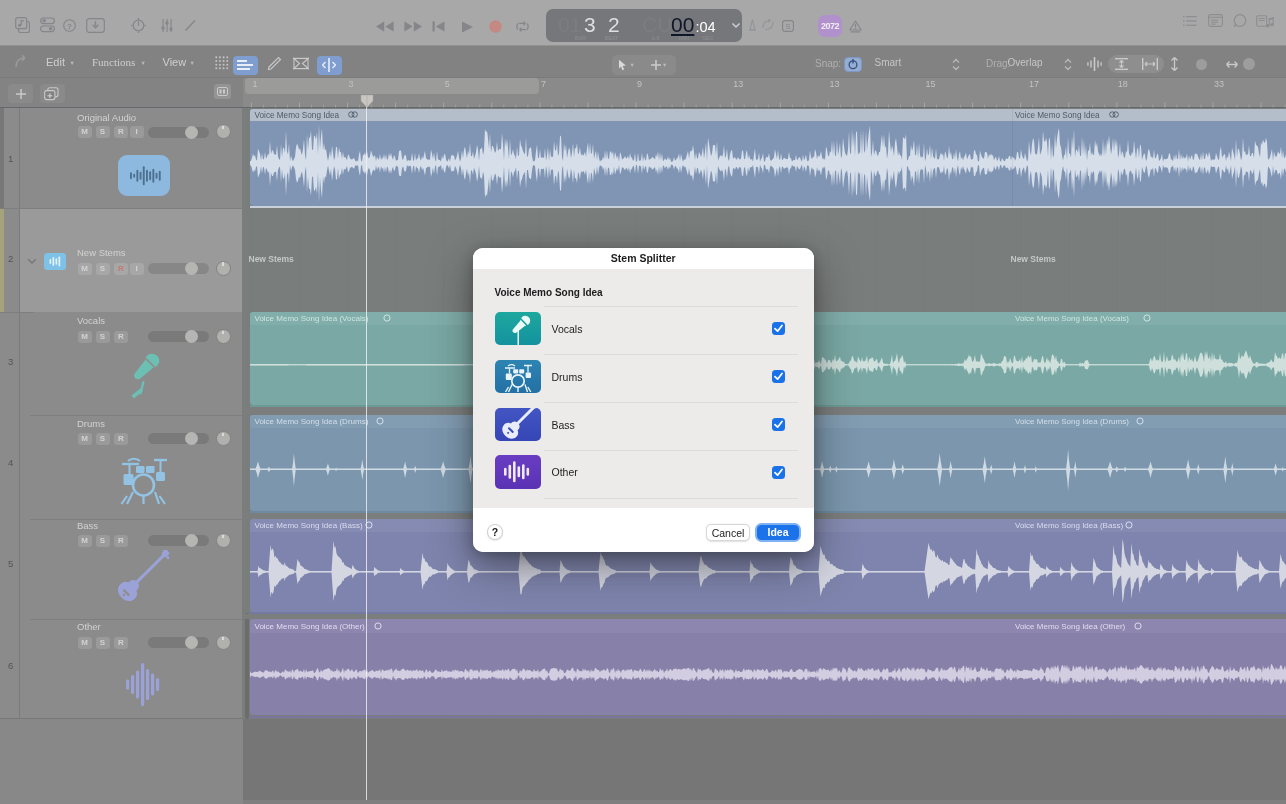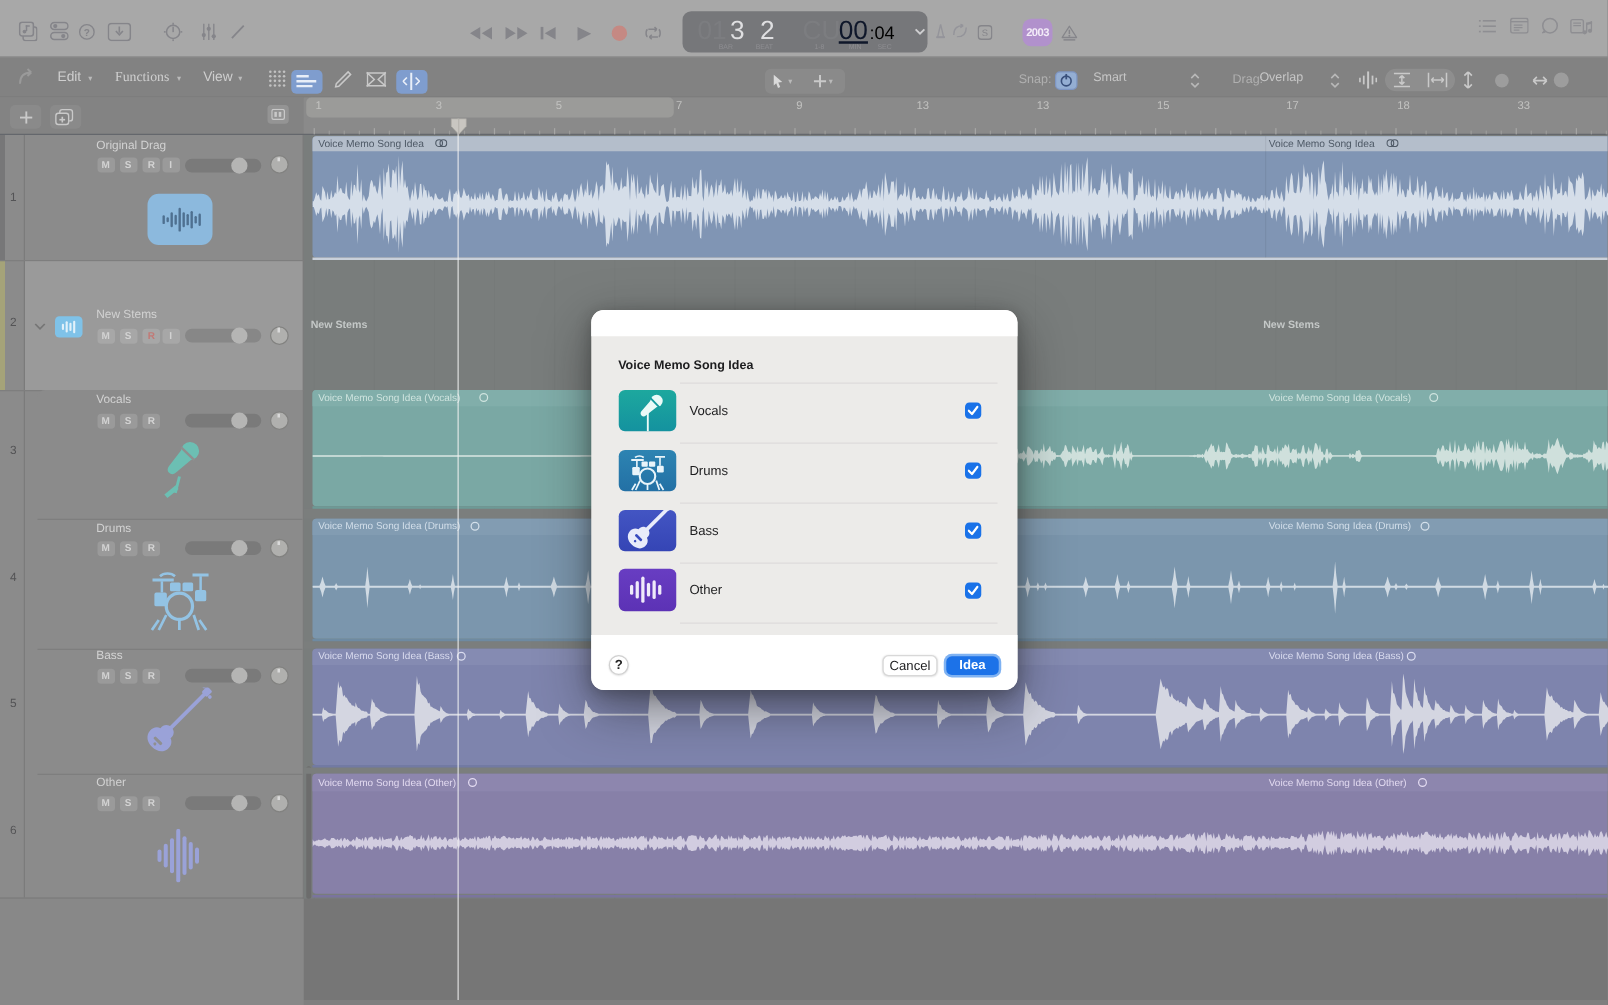--- a/index.html
+++ b/index.html
@@ -98,40 +98,40 @@
     </svg>
 <div class="abs" style="left:545.5px;top:8.5px;width:196px;height:33.5px;border-radius:7px;background:#76777a;"></div>
 <div class="abs" style="left:558px;top:13px;color:#7c7d80;font-size:21px;">01</div>
 <div class="abs" style="left:584px;top:13px;color:#dfdfe1;font-size:21px;">3</div>
 <div class="abs" style="left:608px;top:13px;color:#dfdfe1;font-size:21px;">2</div>
 <div class="abs" style="left:575px;top:34.5px;color:#8e8e92;font-size:5.5px;">BAR</div>
 <div class="abs" style="left:604.5px;top:34.5px;color:#8e8e92;font-size:5.5px;">BEAT</div>
 <div class="abs" style="left:642px;top:13px;color:#7c7d80;font-size:21px;">CU</div>
 <div class="abs" style="left:651.5px;top:34.5px;color:#8e8e92;font-size:5.5px;">1-8</div>
 <div class="abs" style="left:671px;top:13px;color:#0f172a;font-size:21px;text-decoration:underline;">00</div>
-<div class="abs" style="left:695.5px;top:19px;color:#000000;font-size:14.5px;">:04</div>
+<div class="abs" style="left:695.5px;top:19px;color:#ffffff;font-size:14.5px;">:04</div>
 <div class="abs" style="left:679px;top:34.5px;color:#8e8e92;font-size:5.5px;">MIN</div>
 <div class="abs" style="left:702px;top:34.5px;color:#8e8e92;font-size:5.5px;">SEC</div>
 <svg style="position:absolute;left:730.5px;top:22px;" width="10" height="7" viewBox="0 0 10 7">
       <path d="M1.5 1.5 L5 5 L8.5 1.5" stroke="#cfcfd1" stroke-width="1.5" fill="none"></path>
     </svg>
 <svg style="position:absolute;left:747px;top:18px;" width="11" height="13" viewBox="0 0 11 13">
       <path d="M3 12 L5.5 1.5 L8 12 Z" fill="none" stroke="#94949a" stroke-width="1.1"></path>
       <rect x="2" y="11" width="7" height="1.4" fill="#94949a"></rect>
     </svg>
 <svg style="position:absolute;left:762px;top:19px;" width="12" height="11" viewBox="0 0 12 11">
       <path d="M1 9 C1 3 4 1.5 8.5 1.5 M8.5 1.5 L6.3 0 M8.5 1.5 L6.3 3.2" stroke="#94949a" stroke-width="1.1" fill="none"></path>
       <path d="M11 3 C11 9 8 10.5 3.5 10.5" stroke="#94949a" stroke-width="1.1" fill="none"></path>
     </svg>
 <svg style="position:absolute;left:781.5px;top:20px;" width="12" height="12" viewBox="0 0 12 12">
       <rect x="0.6" y="0.6" width="10.8" height="10.8" rx="2.4" fill="none" stroke="#85858a" stroke-width="1.1"></rect>
       <text x="6" y="9" font-size="7.5" fill="#85858a" text-anchor="middle" font-family="Liberation Sans">S</text>
     </svg>
 <div class="abs" style="left:818px;top:14.5px;width:24px;height:22px;border-radius:7px;background:#b191cc;"></div>
-<div class="abs" style="left:818px;top:14.5px;width:24px;height:22px;color:#f3ecf8;font-size:9px;font-weight:bold;text-align:center;line-height:22px;letter-spacing:-0.5px;">2003</div>
+<div class="abs" style="left:818px;top:14.5px;width:24px;height:22px;color:#f3ecf8;font-size:9px;font-weight:bold;text-align:center;line-height:22px;letter-spacing:-0.5px;">2072</div>
 <svg style="position:absolute;left:849px;top:19.5px;" width="13" height="13" viewBox="0 0 13 13">
       <path d="M6.5 1 L12.3 10 L0.7 10 Z" fill="none" stroke="#85858a" stroke-width="1.1" stroke-linejoin="round"></path>
       <rect x="1.8" y="11.3" width="9.4" height="1.2" fill="#85858a"></rect>
       <rect x="5.9" y="3.8" width="1.2" height="3.4" fill="#85858a"></rect>
       <circle cx="6.5" cy="8.6" r="0.8" fill="#85858a"></circle>
     </svg>
 <svg style="position:absolute;left:1183px;top:15px;" width="14" height="12" viewBox="0 0 14 12">
       <rect x="3.2" y="1" width="10.5" height="1.3" fill="#8e8e92"></rect>
       <rect x="0" y="1" width="1.6" height="1.3" fill="#8e8e92"></rect>
       <rect x="3.2" y="5.3" width="10.5" height="1.3" fill="#8e8e92"></rect>
@@ -416,21 +416,21 @@
 <div class="abs" style="left:29.5px;top:619.2px;width:212.5px;height:1px;background:#7e7e7e;"></div>
 <div class="abs" style="left:0px;top:717.5px;width:243px;height:1px;background:#787878;"></div>
 <div class="abs" style="left:0px;top:718.5px;width:243px;height:85.5px;background:#888888;"></div>
 <div class="num" style="left:8px;top:157.5px;">1</div>
 <div class="num" style="left:8px;top:258px;">2</div>
 <div class="num" style="left:8px;top:360.5px;">3</div>
 <div class="num" style="left:8px;top:461.5px;">4</div>
 <div class="num" style="left:8px;top:562.5px;">5</div>
 <div class="num" style="left:8px;top:664.5px;">6</div>
 <div class="abs" style="left:244.5px;top:613px;width:4px;height:106px;border-radius:2px;background:#6c6c6c;"></div>
-<div class="hname" style="left:77px;top:116.5px;">Original Drag</div>
+<div class="hname" style="left:77px;top:116.5px;">Original Audio</div>
 <div class="msr" style="left:77.5px;top:126px;width:14px;color:#d2d2d2;">M</div>
     <div class="msr" style="left:95.5px;top:126px;width:14px;color:#d2d2d2;">S</div>
     <div class="msr" style="left:114px;top:126px;width:14px;color:#d2d2d2;">R</div>
     <div class="msr" style="left:129.5px;top:126px;width:14px;color:#d2d2d2;">I</div>
 <div class="slider" style="left:148px;top:126.5px;"></div>
     <div class="sthumb" style="left:184.5px;top:125.5px;"></div>
 <div class="knob" style="left:216px;top:124.0px;"></div>
 <div class="abs" style="left:117.5px;top:154.5px;width:52px;height:41.5px;border-radius:9px;background:#8cb9dd;"></div>
 <svg style="position:absolute;left:117.5px;top:154.5px;" width="52" height="41.5" viewBox="0 0 52 41.5">
       <rect x="12" y="17.25" width="1.9" height="7" rx="0.95" fill="#4e7090"></rect>
@@ -616,20 +616,21 @@
 <svg style="position:absolute;left:1134.0px;top:621.95px;" width="8" height="8" viewBox="0 0 8 8">
       <circle cx="4" cy="4" r="3.1" fill="none" stroke="#e2daf0" stroke-width="1"></circle>
     </svg>
 <div class="abs" style="left:365.9px;top:95px;width:1px;height:705px;background:rgba(242,242,242,0.8);"></div>
 <svg style="position:absolute;left:359.5px;top:94px;" width="14" height="14" viewBox="0 0 14 14">
       <path d="M1 1 L13 1 L13 7 L7 13.5 L1 7 Z" fill="#c9c6c1" stroke="#a9a6a1" stroke-width="0.5"></path>
       <path d="M7 1 L7 13.5" stroke="#b3b0ab" stroke-width="0.8"></path>
     </svg>
 <div class="abs" style="left:472.5px;top:248px;width:341.5px;height:303.5px;border-radius:10px;background:#ecebe9;box-shadow:0 14px 40px rgba(30,30,30,0.5),0 3px 12px rgba(30,30,30,0.3);"></div>
 <div class="abs" style="left:472.5px;top:248px;width:341.5px;height:20.5px;border-radius:10px 10px 0 0;background:#ffffff;"></div>
+<div class="abs" style="left:472.5px;top:248px;width:341.5px;height:20.5px;color:#1d1d1f;font-size:10.5px;font-weight:bold;text-align:center;line-height:21px;">Stem Splitter</div>
 <div class="abs" style="left:472.5px;top:507.5px;width:341.5px;height:44.0px;border-radius:0 0 10px 10px;background:#ffffff;"></div>
 <div class="abs" style="left:494.5px;top:286.5px;width:200px;color:#1d1d1f;font-size:10px;font-weight:bold;">Voice Memo Song Idea</div>
 <div class="abs" style="left:543.5px;top:305.5px;width:254px;height:1px;background:#dddcdb;"></div>
 <div class="abs" style="left:543.5px;top:354px;width:254px;height:1px;background:#dddcdb;"></div>
 <div class="abs" style="left:543.5px;top:402px;width:254px;height:1px;background:#dddcdb;"></div>
 <div class="abs" style="left:543.5px;top:450px;width:254px;height:1px;background:#dddcdb;"></div>
 <div class="abs" style="left:543.5px;top:497.7px;width:254px;height:1px;background:#dddcdb;"></div>
 <div class="abs" style="left:494.5px;top:311.75px;width:46px;height:33.5px;border-radius:5px;background:linear-gradient(180deg,#1da89e,#14929f);"></div>
 <div class="abs" style="left:551.5px;top:328.5px;transform:translateY(-50%);color:#1d1d1f;font-size:10.5px;">Vocals</div>
 <div class="abs" style="left:772px;top:322.0px;width:13px;height:13px;border-radius:3.5px;background:#1a72e8;"></div>

